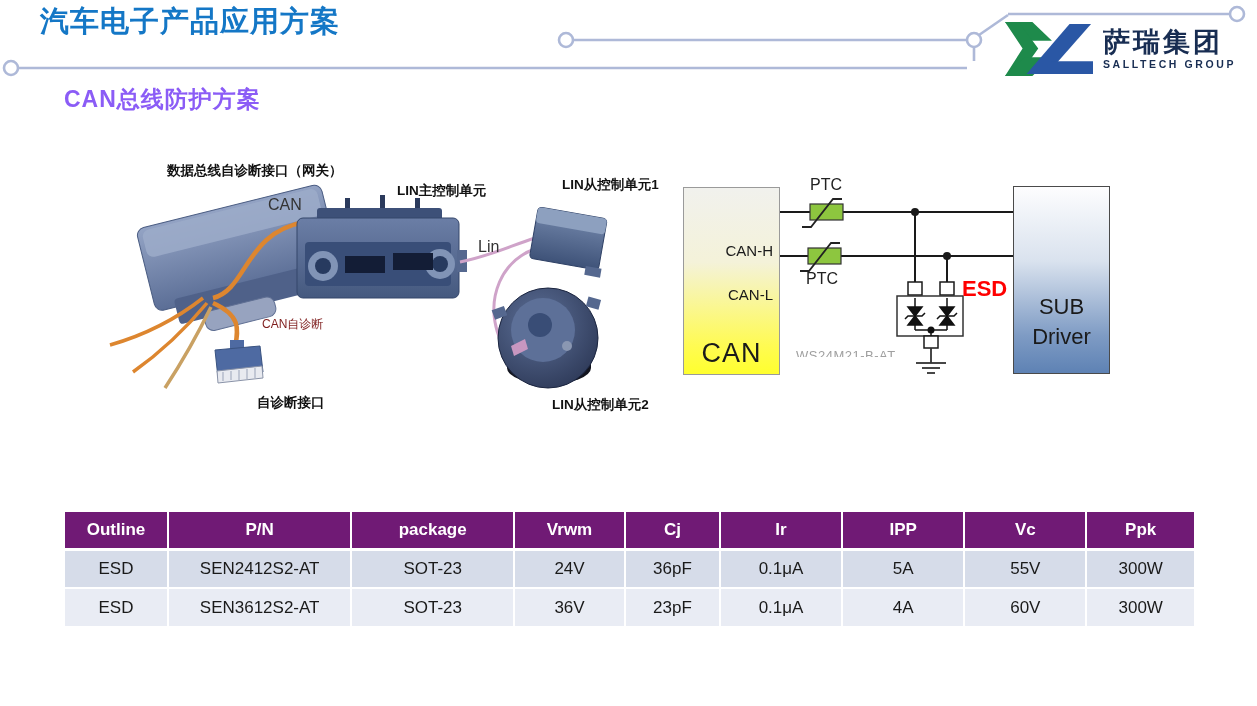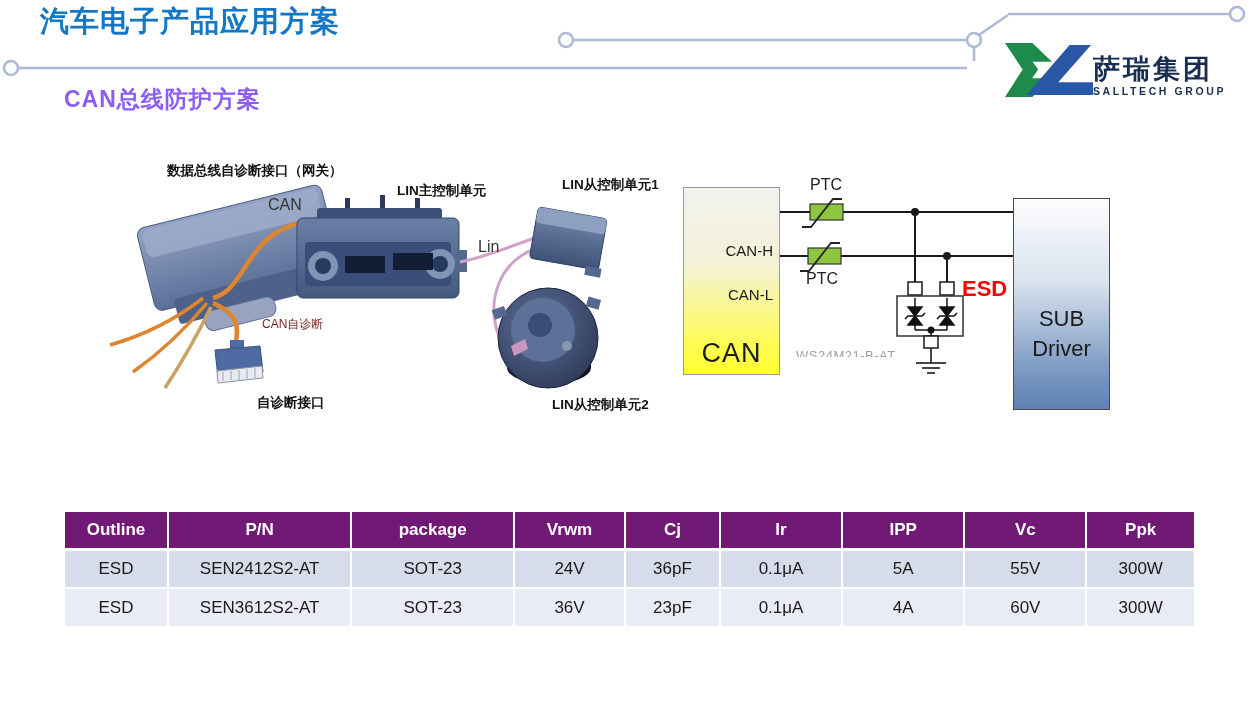--- a/index.html
+++ b/index.html
@@ -3,21 +3,21 @@
 <meta charset="utf-8">
 <style>
   * { margin:0; padding:0; box-sizing:border-box; }
   body { background:#fff; font-family:"Liberation Sans","DejaVu Sans",sans-serif; }
   .slide { position:relative; width:1257px; height:706px; background:#ffffff; overflow:hidden; }
 
   
   .deco { position:absolute; left:0; top:0; z-index:1; }
   .title { position:absolute; left:40px; top:2px; font-size:29px; font-weight:bold;
            color:#1477C6; letter-spacing:1px; z-index:2; }
-  .logo { position:absolute; left:1005px; top:22px; display:flex; align-items:flex-end; z-index:2;margin-top:21px; }
+  .logo { position:absolute; left:1005px; top:22px; display:flex; align-items:center; gap:10px; z-index:2; }
   .logo-cn { font-size:27px; font-weight:bold; color:#182D52; letter-spacing:3px; line-height:1.05; }
   .logo-en { font-size:10.5px; font-weight:600; color:#182D52; letter-spacing:2.6px; margin-top:2px; }
   .subtitle { position:absolute; left:64px; top:84px; font-size:23px; font-weight:bold; color:#8b5cf6;
               letter-spacing:1px; z-index:2; }
 
   
   .illustration { position:absolute; left:95px; top:150px; width:560px; height:300px; }
   .illustration svg { position:absolute; left:0; top:0; }
   .lbl { position:absolute; color:#111; white-space:nowrap; }
   .lbl.bold { font-weight:bold; font-size:13.5px;margin-left:44px; }
@@ -27,21 +27,21 @@
   
   .circuit { position:absolute; left:660px; top:150px; width:495px; height:250px; }
   .can-box { position:absolute; left:23px; top:37px; width:97px; height:188px;
              border:1.5px solid #9a9a9a;
              background:linear-gradient(to bottom,#F1F1ED 0%,#F4F2D9 40%,#FFFB52 85%,#FFFF2E 100%); }
   .can-pin { position:absolute; right:6px; font-size:15px; color:#1a1a1a; }
   .pin-h { top:54px; }
   .pin-l { top:98px;margin-left:8px; }
   .can-title { position:absolute; left:0; top:150px; width:100%; text-align:center;
                font-size:27px; color:#1a1a1a; letter-spacing:1px; }
-  .sub-box { position:absolute; left:353px; top:48px; width:97px; height:212px;
+  .sub-box { position:absolute; left:353px; top:36px; width:97px; height:188px;
              border:1.5px solid #4a4a4a;
              background:linear-gradient(to bottom,#FDFDFE 0%,#D9E2EE 40%,#7E9BC4 80%,#5E82B4 100%); }
   .sub-text { position:absolute; left:0; top:105px; width:100%; text-align:center;
               font-size:22px; color:#1a1a1a; line-height:30px; }
   .circuit svg.wires { position:absolute; left:0; top:0; }
   .ptc-label { position:absolute; font-size:16px; color:#222; }
   .ptc-top { left:150px; top:26px; }
   .ptc-bottom { left:146px; top:120px; }
   .esd-label { position:absolute; left:302px; top:126px; font-size:22px; font-weight:bold; color:#FF0000; }
   .watermark { position:absolute; left:136px; top:198px; font-size:13px; color:#8f8f8f;

